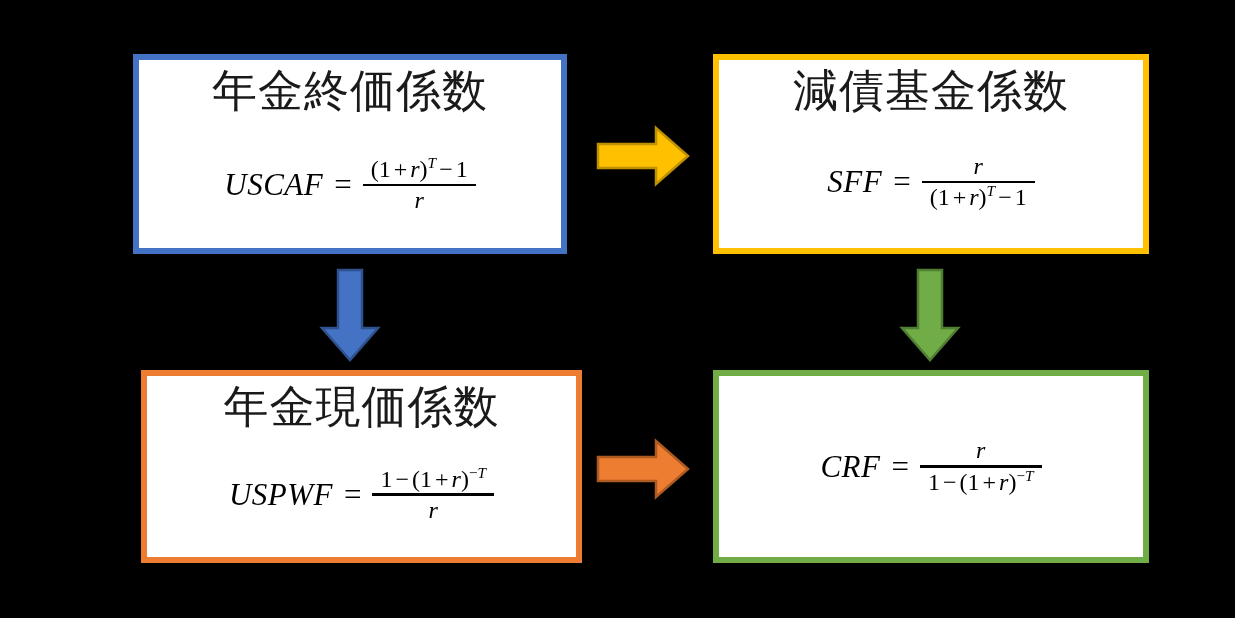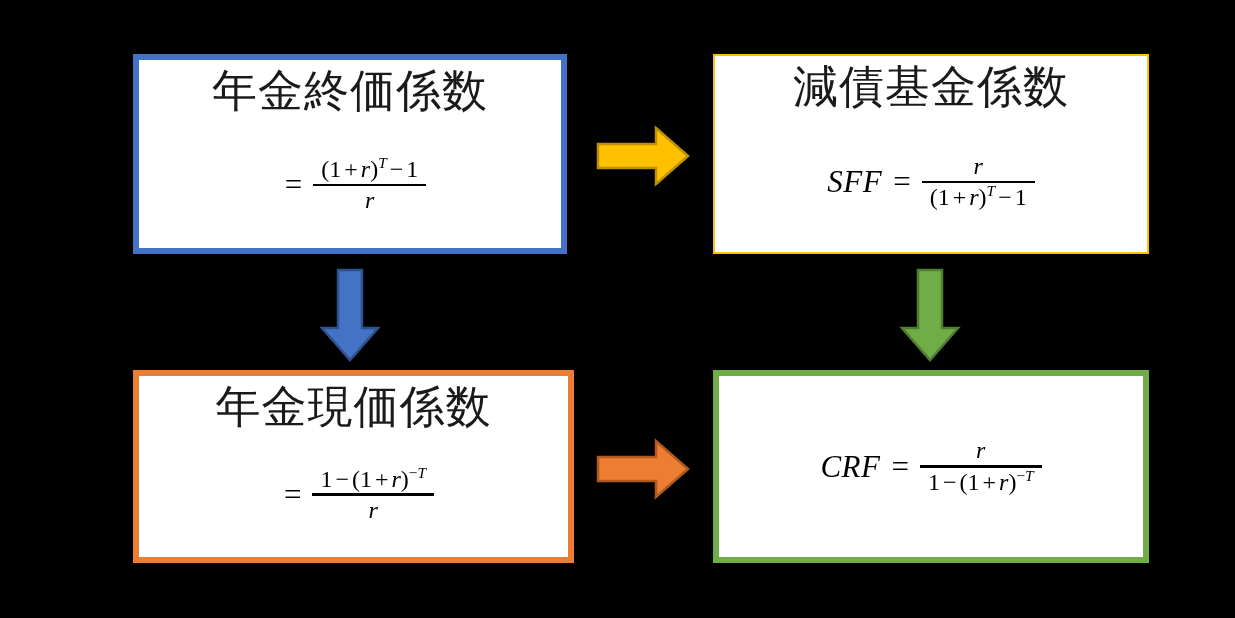--- a/index.html
+++ b/index.html
@@ -38,22 +38,22 @@
   .box .formula-wrap {
     flex: 1;
     width: 100%;
     display: flex;
     align-items: center;
     justify-content: center;
   }
 
   
   #box-uscaf  { left:133px; top:54px;  width:434px; height:200px; border:6px solid #a21caf;gap:6px; }
-  #box-sff    { left:713px; top:54px;  width:436px; height:200px; border:2px solid #6d28d9; }
-  #box-uspwf  { left:133px; top:370px; width:441px; height:193px; border:6px solid #ED7D31; }
+  #box-sff    { left:713px; top:54px;  width:436px; height:200px; border:6px solid #6d28d9; }
+  #box-uspwf  { left:141px; top:370px; width:441px; height:193px; border:6px solid #ED7D31; }
   #box-crf    { left:713px; top:370px; width:436px; height:193px; border:6px solid #70AD47; }
 
   
   .math {
     font-family: "Liberation Serif", "DejaVu Serif", serif;
     color: #000000;
     display: inline-flex;
     align-items: center;
     font-size: 31px;
     white-space: nowrap;
@@ -107,20 +107,21 @@
 </style>
 </head>
 <body>
 
 <div id="canvas">
 
   <div class="box" id="box-uscaf" style="border-color: rgb(68, 114, 196);">
     <div class="title">年金終価係数</div>
     <div class="formula-wrap">
       <span class="math">
+        <span class="lhs">USCAF</span>
         <span class="eq">=</span>
         <span class="frac">
           <span class="num">
             <span class="num-u">(</span><span class="num-u">1</span><span class="op">+</span><span class="var">r</span><span class="num-u">)</span><sup class="exp">T</sup><span class="op">−</span><span class="num-u">1</span>
           </span>
           <span class="bar"></span>
           <span class="den"><span class="var">r</span></span>
         </span>
       </span>
     </div>
@@ -140,20 +141,21 @@
           </span>
         </span>
       </span>
     </div>
   </div>
 
   <div class="box" id="box-uspwf" style="border-color: rgb(237, 125, 49);">
     <div class="title">年金現価係数</div>
     <div class="formula-wrap">
       <span class="math">
+        <span class="lhs">USPWF</span>
         <span class="eq">=</span>
         <span class="frac">
           <span class="num">
             <span class="num-u">1</span><span class="op">−</span><span class="num-u">(</span><span class="num-u">1</span><span class="op">+</span><span class="var">r</span><span class="num-u">)</span><sup class="exp"><span class="minus">−</span>T</sup>
           </span>
           <span class="bar"></span>
           <span class="den"><span class="var">r</span></span>
         </span>
       </span>
     </div>

